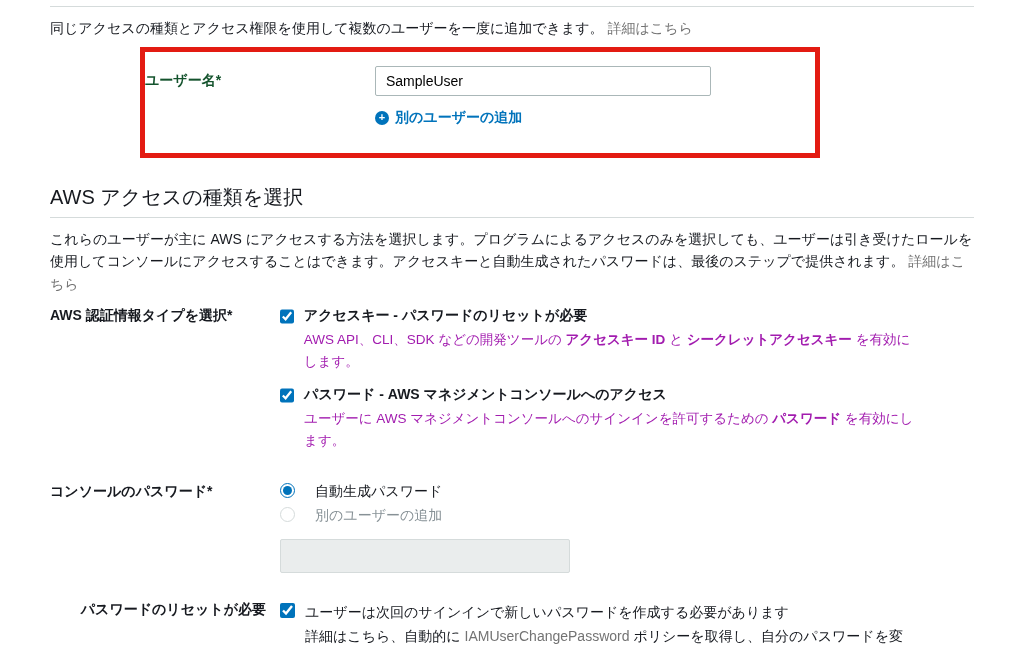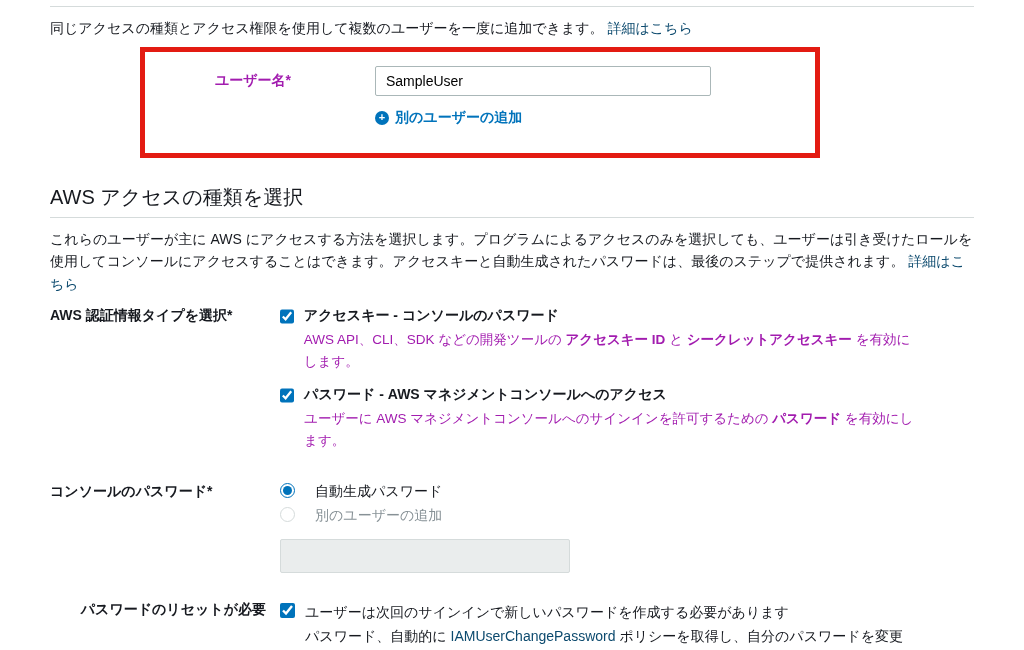--- a/index.html
+++ b/index.html
@@ -7,35 +7,35 @@
       font-family: "Helvetica Neue", Arial, "Hiragino Kaku Gothic ProN", "Meiryo", sans-serif;
       font-size: 14px;
       color: #16191f;
       background: #fff;
       padding: 0 50px 20px 50px;
       width: 1024px;
     }
     hr.sep { border: none; border-top: 1px solid #d5dbdb; margin: 6px 0 10px 0; }
 
     .desc { color: #16191f; line-height: 1.6; margin-bottom: 8px; }
-    a.link { color: #0c4a6e; text-decoration: none; cursor: pointer; }
+    a.link { color: #737373; text-decoration: none; cursor: pointer; }
 
     .red-box {
       border: 5px solid #e31b12;
       margin: 0 0 20px 90px;
       width: 680px;
       padding: 14px 0 14px 0;
     }
     .form-row { display: flex; align-items: center; margin-bottom: 12px; }
     .label-col {
       width: 230px;
-      text-align: center;
+      text-align: left;
       padding-right: 14px;
       font-weight: 700;
-      color: #a21caf;
+      color: #14532d;
     }
     .input-col { flex: 1; }
     input.text {
       border: 1px solid #aab7b8;
       border-radius: 2px;
       padding: 6px 10px;
       font-size: 14px;
       width: 336px;
       background: #fff;
     }
@@ -133,21 +133,21 @@
   <span>これらのユーザーが主に AWS にアクセスする方法を選択します。プログラムによるアクセスのみを選択しても、ユーザーは引き受けたロールを使用してコンソールにアクセスすることはできます。アクセスキーと自動生成されたパスワードは、最後のステップで提供されます。</span>
   <a class="link">詳細はこちら</a>
 </p>
 
 <div class="field-grid">
   <div class="grid-label">AWS 認証情報タイプを選択*</div>
   <div class="grid-value">
     <div class="chk-block">
       <input type="checkbox" checked="" style="">
       <div>
-        <div class="chk-title">アクセスキー - コンソールのパスワード</div>
+        <div class="chk-title">アクセスキー - パスワードのリセットが必要</div>
         <div class="chk-desc">
           <span>AWS API、CLI、SDK などの開発ツールの </span><strong>アクセスキー ID</strong><span> と </span><strong>シークレットアクセスキー</strong><span> を有効にします。</span>
         </div>
       </div>
     </div>
     <div class="chk-block">
       <input type="checkbox" checked="" style="">
       <div>
         <div class="chk-title">パスワード - AWS マネジメントコンソールへのアクセス</div>
         <div class="chk-desc">
@@ -171,15 +171,15 @@
     </div>
     <input class="custom" type="text" disabled="" style="">
   </div>
 </div>
 
 <div class="reset-row">
   <div class="reset-label">パスワードのリセットが必要</div>
   <input type="checkbox" checked="" class="reset-chk" style="">
   <div class="reset-desc">
     <span>ユーザーは次回のサインインで新しいパスワードを作成する必要があります</span><br>
-    <span>パスワード、自動的に </span><a class="link">IAMUserChangePassword</a><span> ポリシーを取得し、自分のパスワードを変更できるようにします。</span>
+    <span>詳細はこちら、自動的に </span><a class="link">IAMUserChangePassword</a><span> ポリシーを取得し、自分のパスワードを変更できるようにします。</span>
   </div>
 </div>
 
 </body></html>

